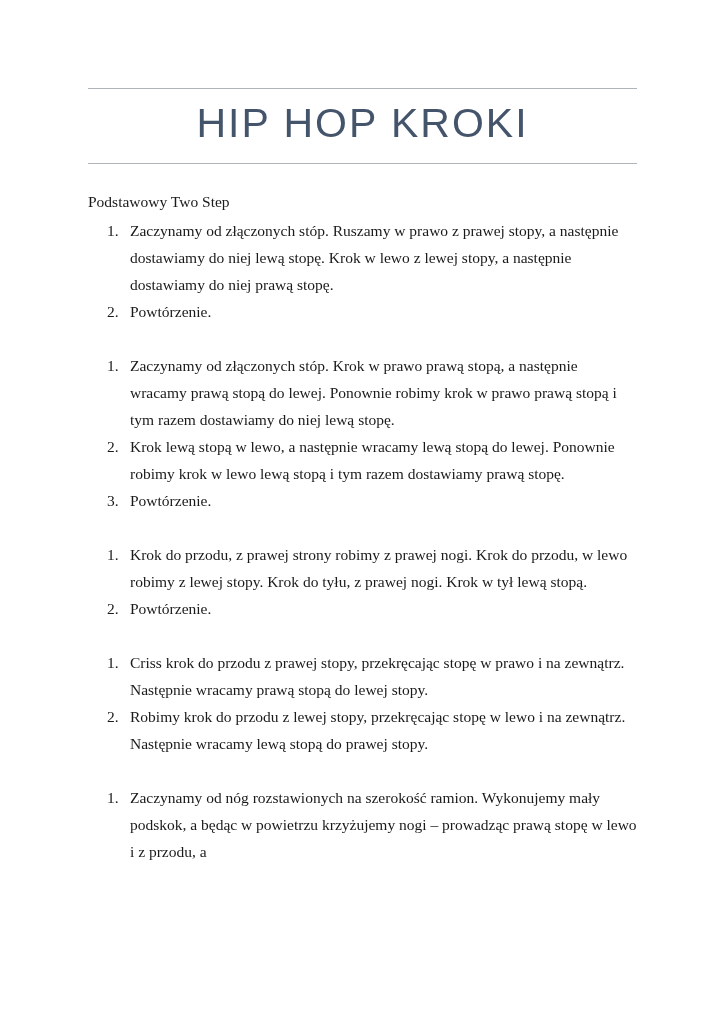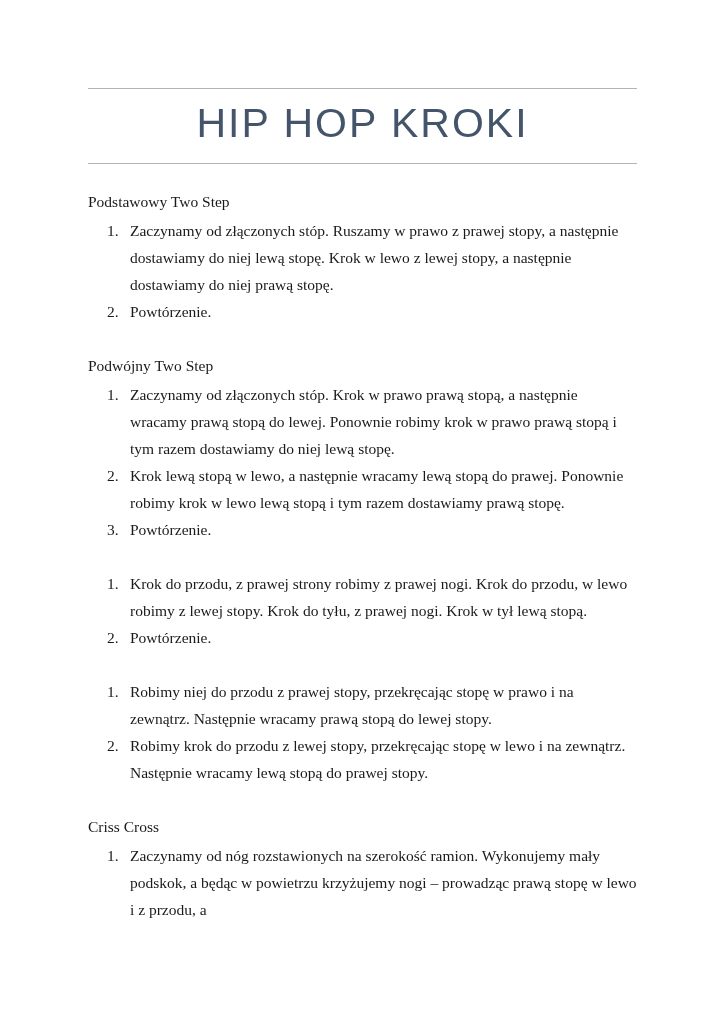--- a/index.html
+++ b/index.html
@@ -96,29 +96,28 @@
           <span class="item-text">Zaczynamy od złączonych stóp. Ruszamy w prawo z prawej stopy, a następnie dostawiamy do niej lewą stopę. Krok w lewo z lewej stopy, a następnie dostawiamy do niej prawą stopę.</span>
         </div>
         <div class="list-item">
           <span class="item-num">2.</span>
           <span class="item-text">Powtórzenie.</span>
         </div>
       </div>
     </div>
 
     <div class="section">
-      <div class="section-heading">Podwójny Two Step</div>
       <div class="olist">
         <div class="list-item">
           <span class="item-num">1.</span>
           <span class="item-text">Zaczynamy od złączonych stóp. Krok w prawo prawą stopą, a następnie wracamy prawą stopą do lewej. Ponownie robimy krok w prawo prawą stopą i tym razem dostawiamy do niej lewą stopę.</span>
         </div>
         <div class="list-item">
           <span class="item-num">2.</span>
-          <span class="item-text">Krok lewą stopą w lewo, a następnie wracamy lewą stopą do prawej. Ponownie robimy krok w lewo lewą stopą i tym razem dostawiamy prawą stopę.</span>
+          <span class="item-text">Krok lewą stopą w lewo, a następnie wracamy lewą stopą do lewej. Ponownie robimy krok w lewo lewą stopą i tym razem dostawiamy prawą stopę.</span>
         </div>
         <div class="list-item">
           <span class="item-num">3.</span>
           <span class="item-text">Powtórzenie.</span>
         </div>
       </div>
     </div>
 
     <div class="section">
       <div class="olist">
@@ -130,31 +129,30 @@
           <span class="item-num">2.</span>
           <span class="item-text">Powtórzenie.</span>
         </div>
       </div>
     </div>
 
     <div class="section">
       <div class="olist">
         <div class="list-item">
           <span class="item-num">1.</span>
-          <span class="item-text">Robimy niej do przodu z prawej stopy, przekręcając stopę w prawo i na zewnątrz. Następnie wracamy prawą stopą do lewej stopy.</span>
+          <span class="item-text">Criss krok do przodu z prawej stopy, przekręcając stopę w prawo i na zewnątrz. Następnie wracamy prawą stopą do lewej stopy.</span>
         </div>
         <div class="list-item">
           <span class="item-num">2.</span>
           <span class="item-text">Robimy krok do przodu z lewej stopy, przekręcając stopę w lewo i na zewnątrz. Następnie wracamy lewą stopą do prawej stopy.</span>
         </div>
       </div>
     </div>
 
     <div class="section">
-      <div class="section-heading">Criss Cross</div>
       <div class="olist">
         <div class="list-item">
           <span class="item-num">1.</span>
           <span class="item-text">Zaczynamy od nóg rozstawionych na szerokość ramion. Wykonujemy mały podskok, a będąc w powietrzu krzyżujemy nogi – prowadząc prawą stopę w lewo i z przodu, a</span>
         </div>
       </div>
     </div>
 
   </div>
 </div>

